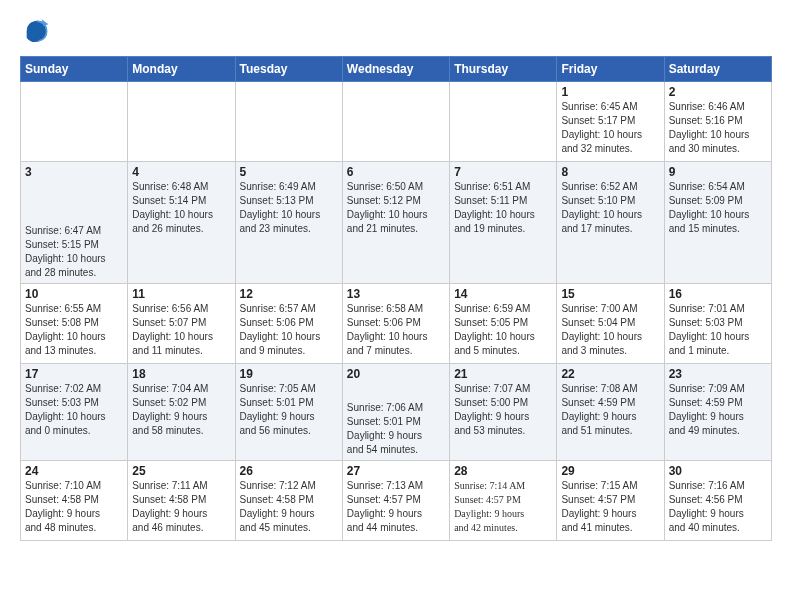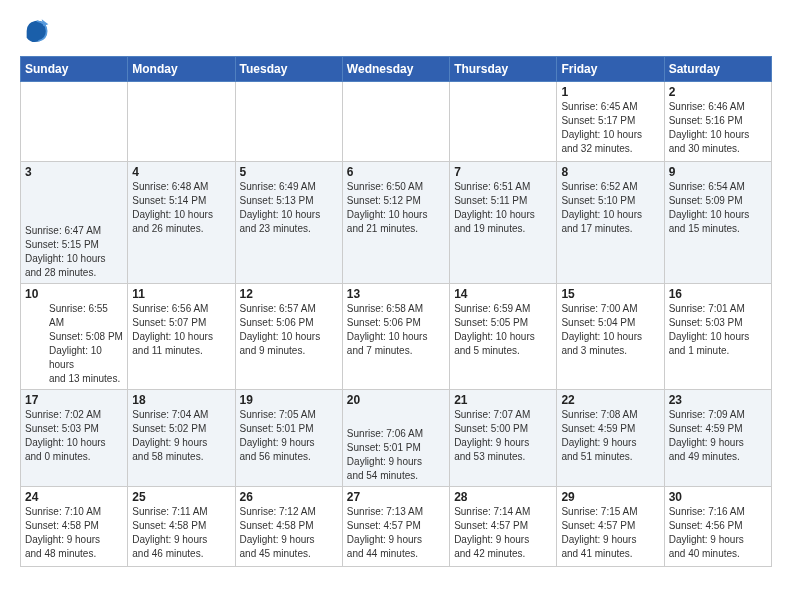--- a/index.html
+++ b/index.html
@@ -192,21 +192,21 @@
             <span class="day-num">9</span>
             <div class="day-info" style="white-space: pre-line;">Sunrise: 6:54 AM
 Sunset: 5:09 PM
 Daylight: 10 hours
 and 15 minutes.</div>
           </td>
         </tr>
         <tr>
           <td>
             <span class="day-num">10</span>
-            <div class="day-info" style="white-space: pre-line; margin-left: 24px;">Sunrise: 6:55 AM
+            <div class="day-info" style="white-space: pre-line;">Sunrise: 6:55 AM
 Sunset: 5:08 PM
 Daylight: 10 hours
 and 13 minutes.</div>
           </td>
           <td>
             <span class="day-num">11</span>
             <div class="day-info" style="white-space: pre-line;">Sunrise: 6:56 AM
 Sunset: 5:07 PM
 Daylight: 10 hours
 and 11 minutes.</div>
@@ -322,21 +322,21 @@
           </td>
           <td>
             <span class="day-num">27</span>
             <div class="day-info" style="white-space: pre-line;">Sunrise: 7:13 AM
 Sunset: 4:57 PM
 Daylight: 9 hours
 and 44 minutes.</div>
           </td>
           <td>
             <span class="day-num">28</span>
-            <div class="day-info" style="white-space: pre-line;">Sunrise: 7:14 AM
+            <div class="day-info" style="white-space: pre-line; font-family: Liberation Serif, serif;">Sunrise: 7:14 AM
 Sunset: 4:57 PM
 Daylight: 9 hours
 and 42 minutes.</div>
           </td>
           <td>
             <span class="day-num">29</span>
             <div class="day-info" style="white-space: pre-line;">Sunrise: 7:15 AM
 Sunset: 4:57 PM
 Daylight: 9 hours
 and 41 minutes.</div>

